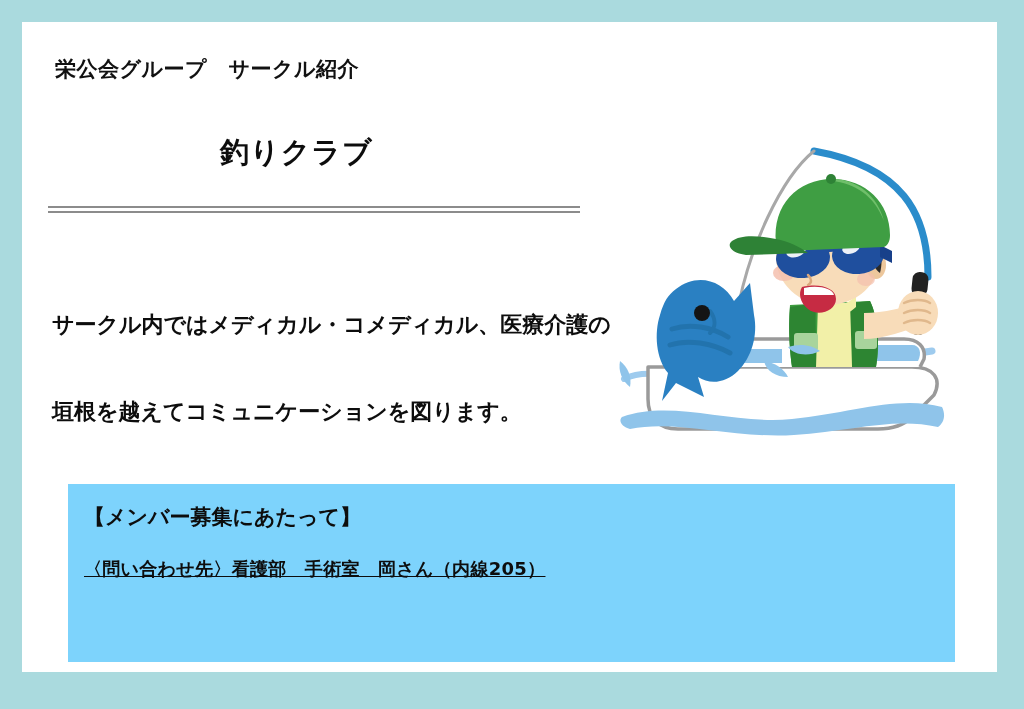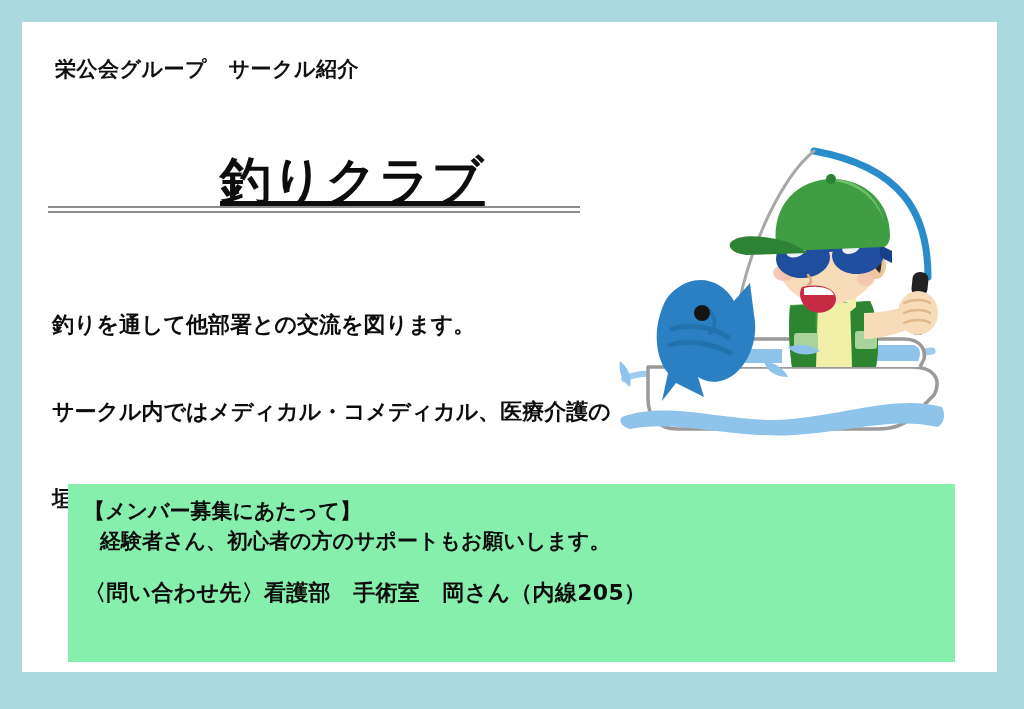--- a/index.html
+++ b/index.html
@@ -42,28 +42,27 @@
     font-weight: 700;
     letter-spacing: 0.5px;
     color: #111111;
     white-space: pre;
   }
 
   
   #main-title {
     position: absolute;
     left: 198px;
-    top: 133px;
-    font-size: 51px;
+    top: 116px;
+    font-size: 29px;
     font-weight: 700;
     letter-spacing: 1px;
     color: #0d0d0d;
     white-space: pre;
     line-height: 1;
-    text-decoration: underline;
   }
 
   
   #title-rule {
     position: absolute;
     left: 26px;
     top: 184px;
     width: 532px;
     height: 7px;
   }
@@ -92,36 +91,37 @@
   #body-copy .indent { padding-left: 14px; }
   #body-copy .gap { height: 24px; }
 
   
   #recruit-box {
     position: absolute;
     left: 46px;
     top: 462px;
     width: 887px;
     height: 178px;
-    background: #86efac;
+    background: #7dd3fc;
     box-sizing: border-box;
-    padding: 12px 0 0 16px;
+    padding: 18px 0 0 16px;
   }
   #recruit-box .line {
     color: #0d0d0d;
     font-size: 21px;
     font-weight: 700;
     line-height: 30px;
     white-space: pre;
   }
   #recruit-box .indent { padding-left: 16px; }
   #recruit-box .gap { height: 22px; }
   #recruit-box .contact {
-    font-size: 22px;
+    font-size: 18px;
     letter-spacing: 0.3px;
+    text-decoration: underline;
   }
 
   
   #illustration {
     position: absolute;
     left: 590px;
     top: 95px;
     width: 360px;
     height: 350px;
   }
@@ -137,31 +137,29 @@
     <div id="header-text">栄公会グループ　サークル紹介</div>
 
     <div id="main-title">釣りクラブ</div>
 
     <div id="title-rule">
       <div class="bar top"></div>
       <div class="bar bottom"></div>
     </div>
 
     <div id="body-copy">
-      <div>釣りを通して他部署との交流を図ります。</div>
       <div>サークル内ではメディカル・コメディカル、医療介護の</div>
       <div>垣根を越えてコミュニケーションを図ります。</div>
       <div class="gap"></div>
       
       
     </div>
 
     <div id="recruit-box">
       <div class="line">【メンバー募集にあたって】</div>
-      <div class="line indent">経験者さん、初心者の方のサポートもお願いします。</div>
       <div class="gap"></div>
       <div class="line contact">〈問い合わせ先〉看護部　手術室　岡さん（内線205）</div>
     </div>
 
     <div id="illustration">
       <svg viewBox="0 0 360 350" xmlns="http://www.w3.org/2000/svg">
 
         <path d="M316 160 C 316 96, 290 50, 202 34" fill="none" stroke="#2a8ccb" stroke-width="7" stroke-linecap="round"></path>
 
         <rect x="300" y="155" width="16" height="24" rx="7" fill="#222222" transform="rotate(6 308 167)"></rect>

